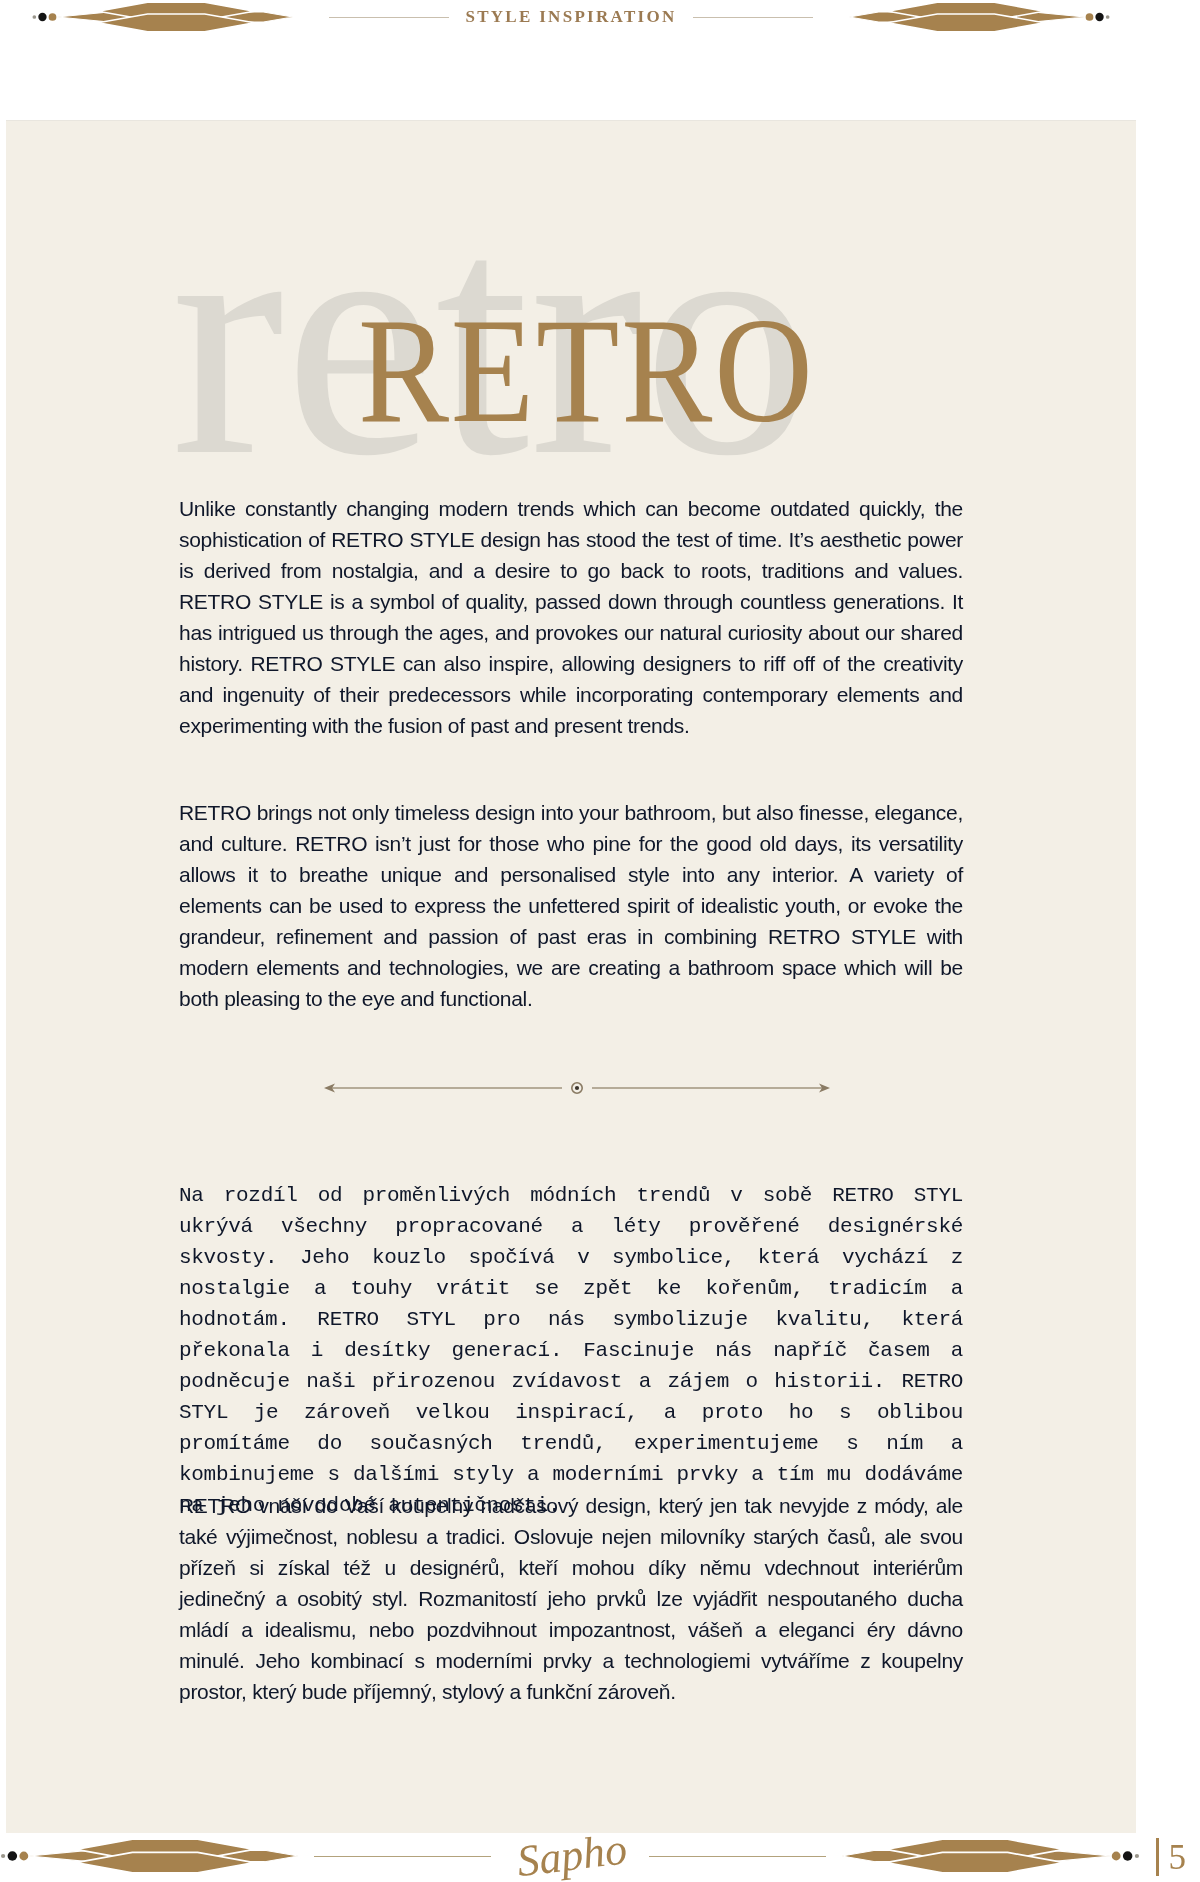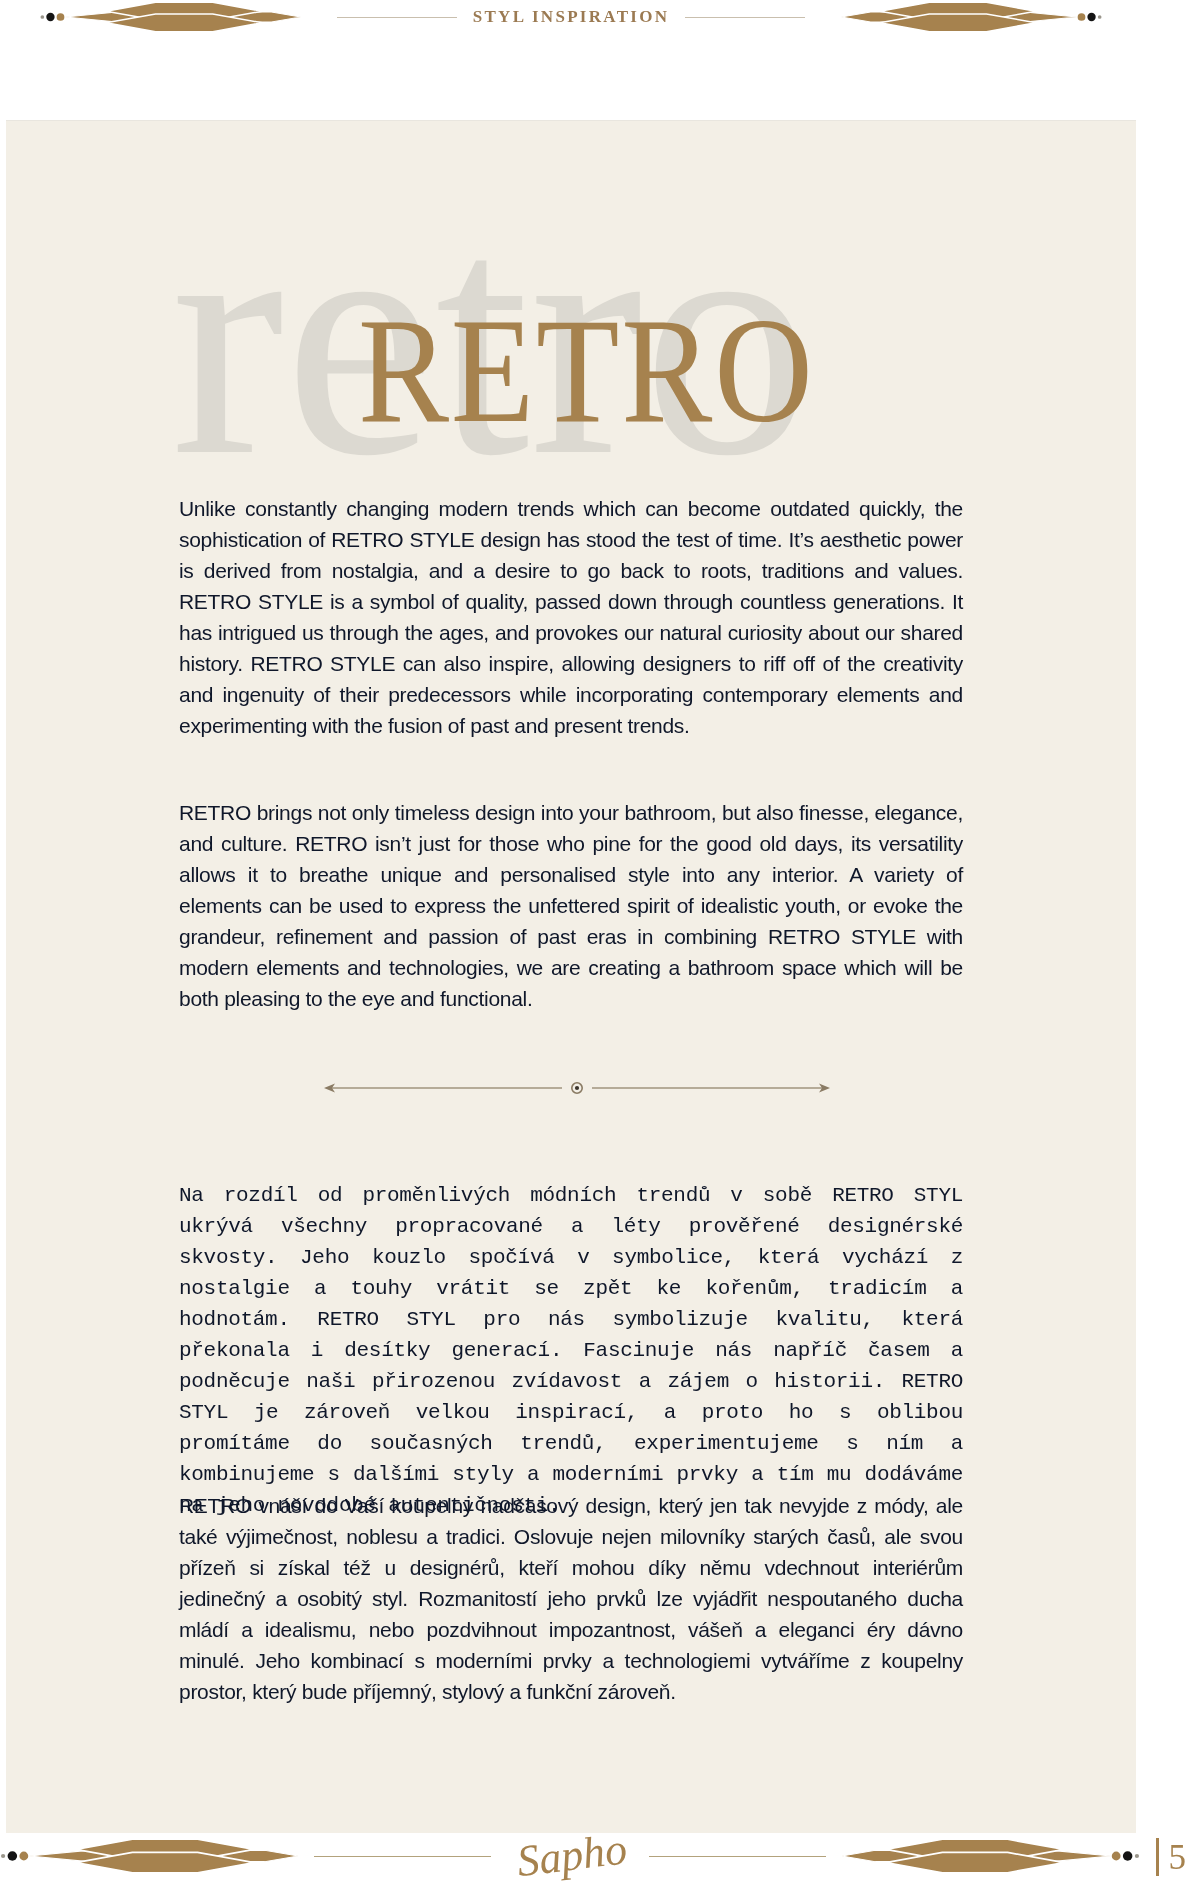--- a/index.html
+++ b/index.html
@@ -61,21 +61,21 @@
         <polygon points="86,29.5 150,18 224,18 288,29.5 224,41 150,41" fill="#a6824e" stroke="#ffffff" stroke-width="2"></polygon>
       </symbol>
     </defs>
   </svg>
 
   <div class="top-bar">
     <svg class="orn" width="300" height="34" viewBox="0 0 340 44">
       <use href="#orn-sym"></use>
     </svg>
     <div class="rule"></div>
-    <div class="top-title">STYL INSPIRATION</div>
+    <div class="top-title">STYLE INSPIRATION</div>
     <div class="rule"></div>
     <svg class="orn mirror" width="300" height="34" viewBox="0 0 340 44">
       <use href="#orn-sym"></use>
     </svg>
   </div>
 
   <div class="panel">
 
     <div class="watermark">retro</div>
     <div class="retro-title">RETRO</div>

